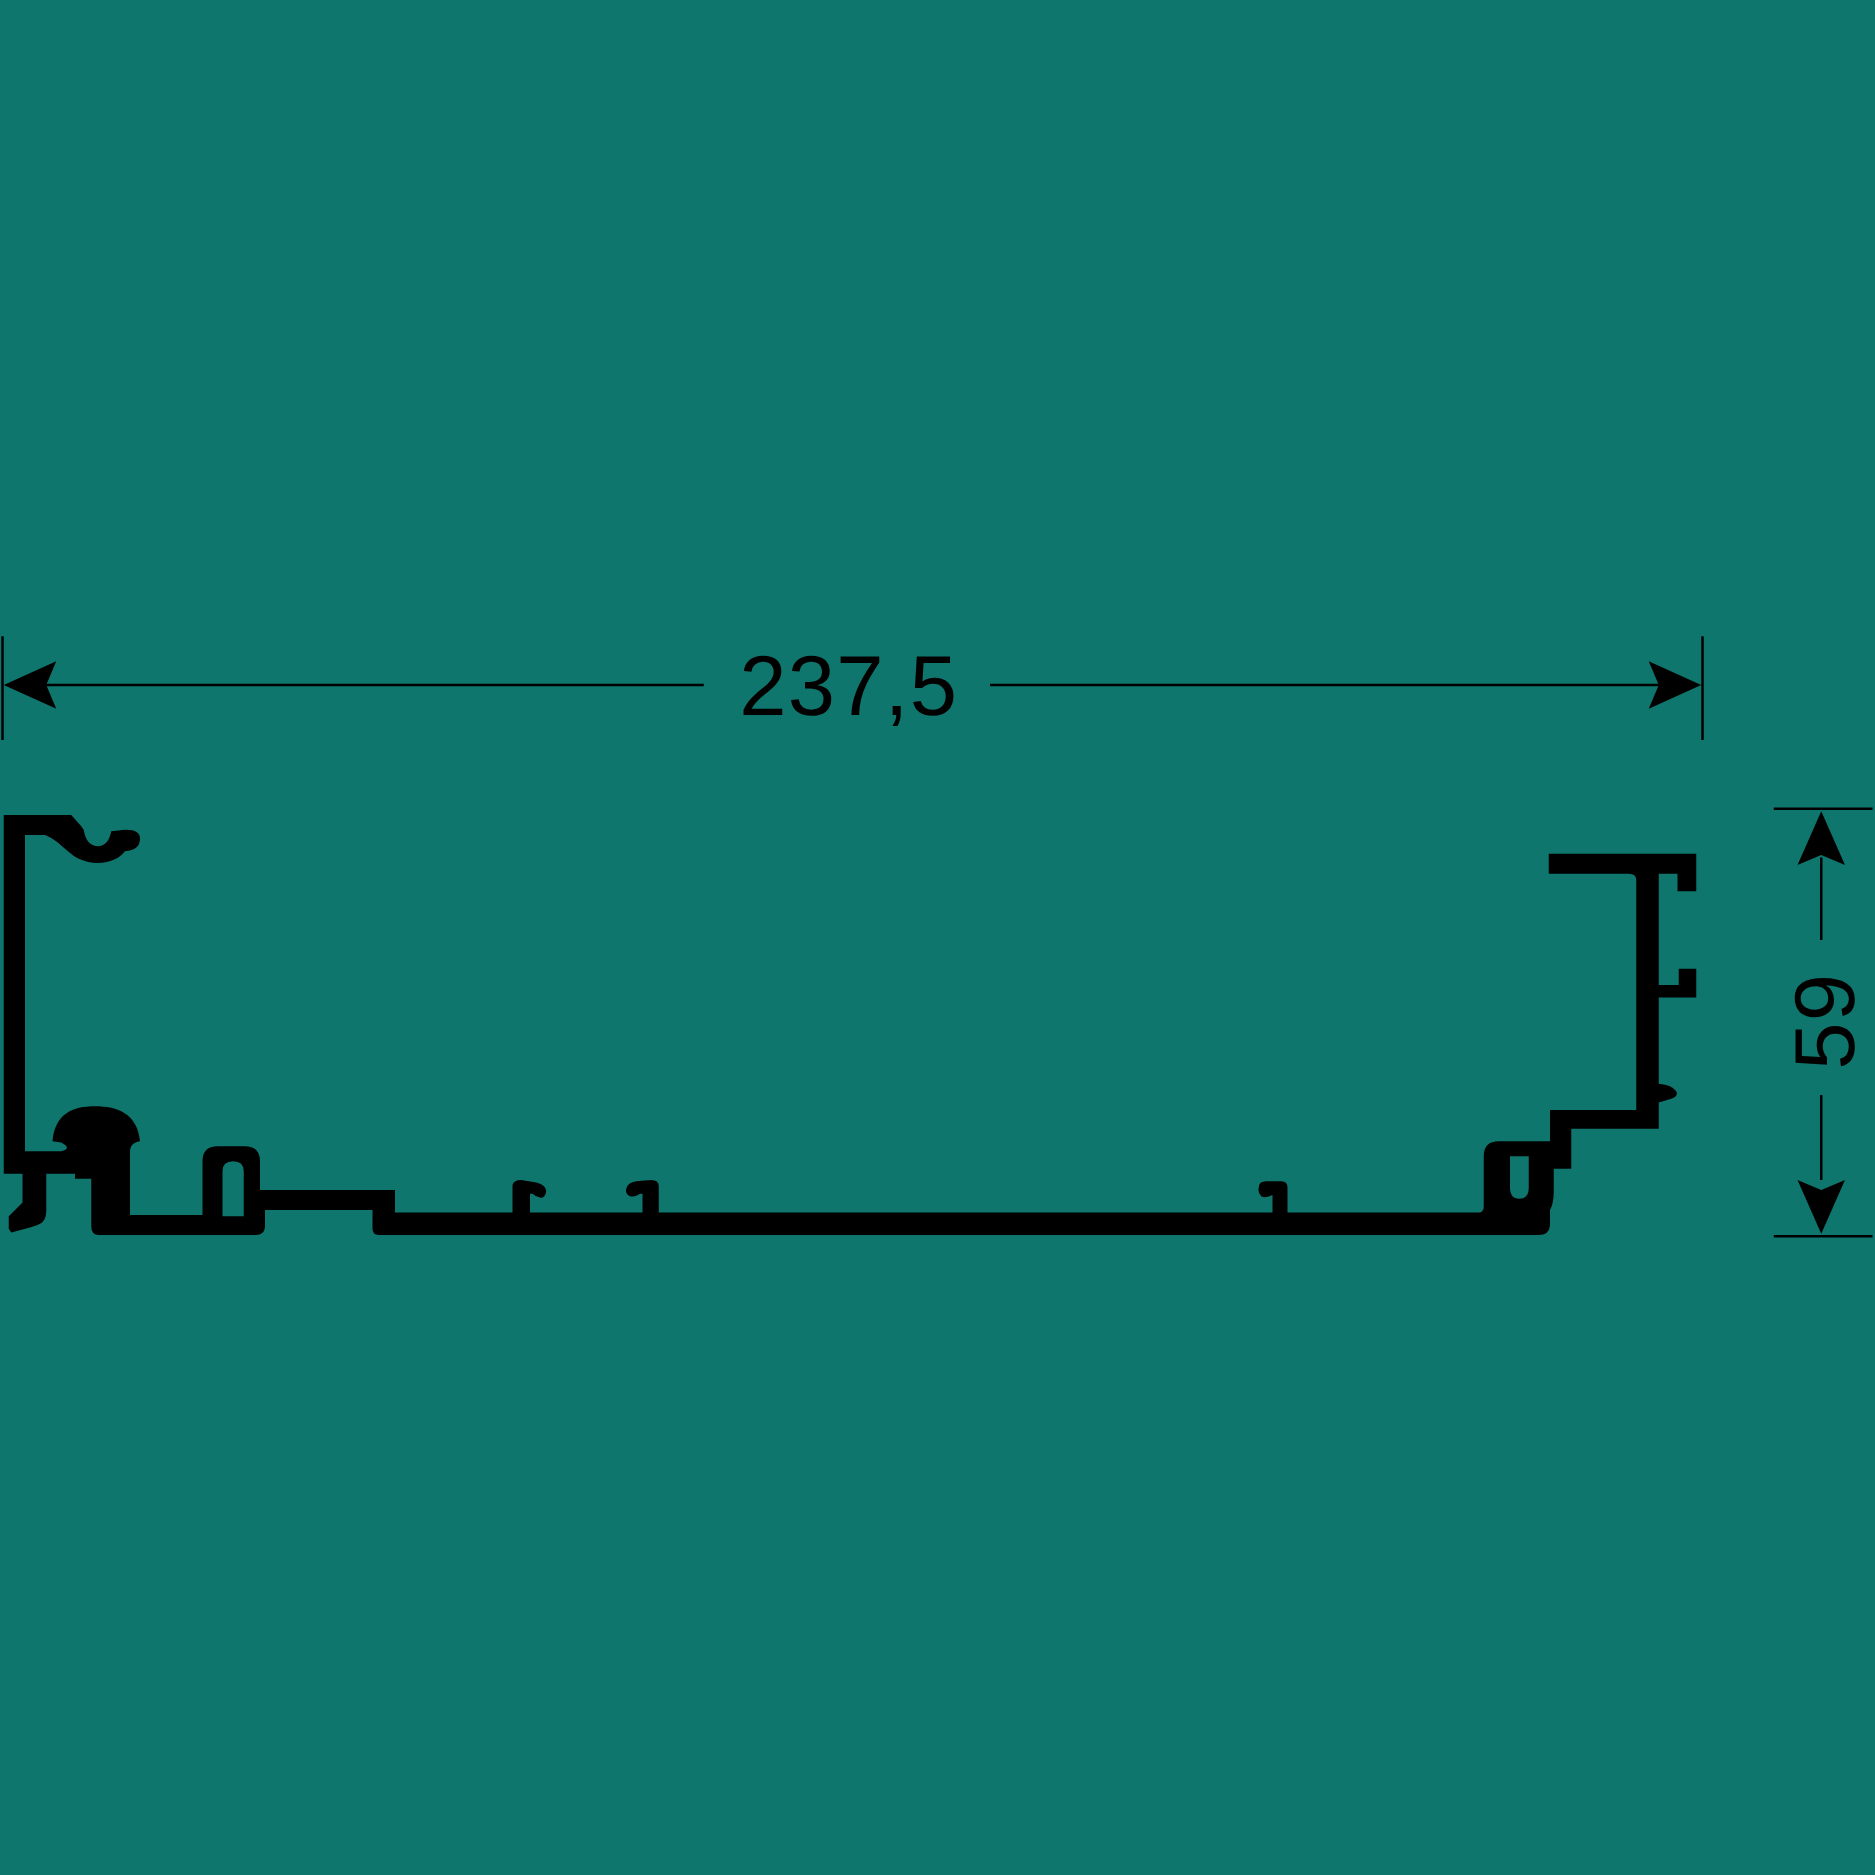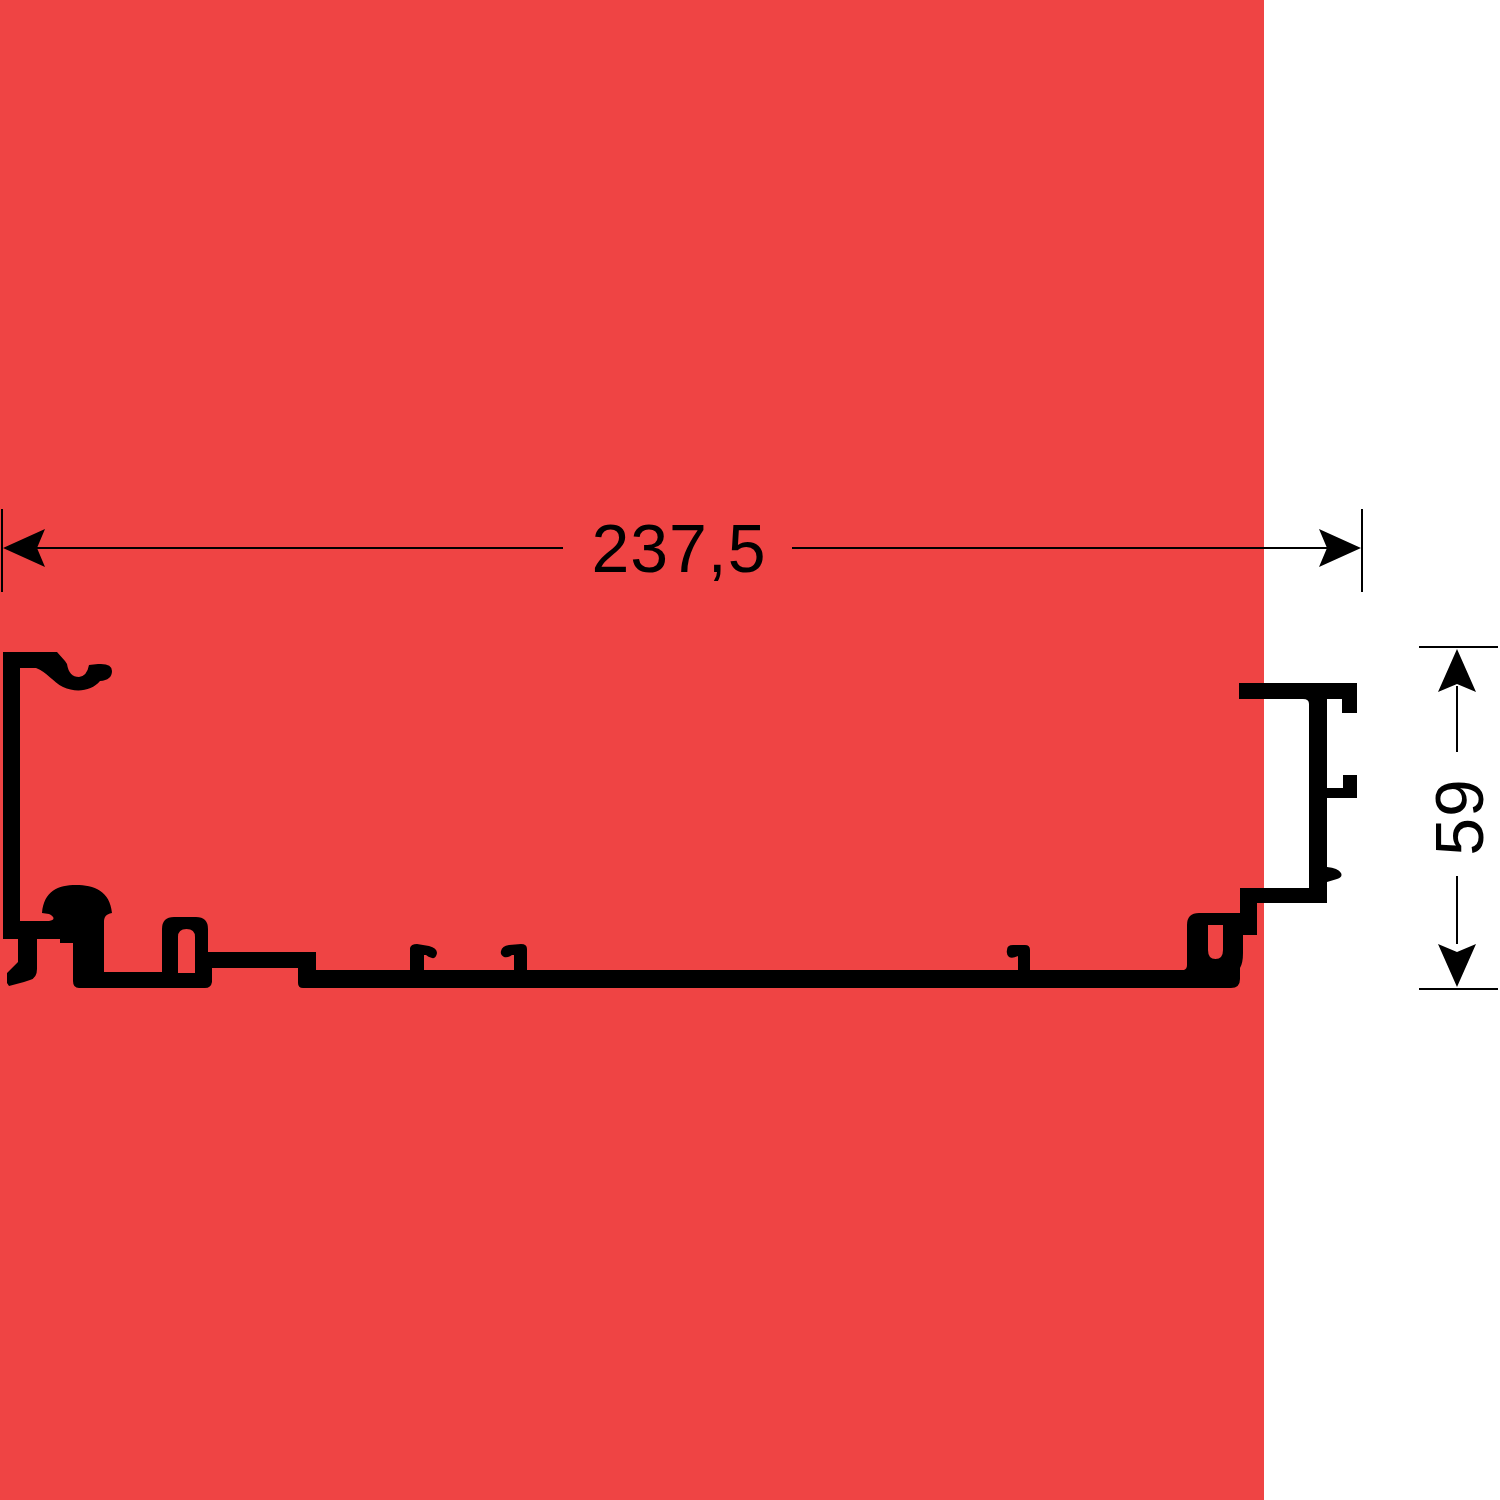--- a/index.html
+++ b/index.html
@@ -6,23 +6,23 @@
     margin: 0;
     padding: 0;
     background: #ffffff;
     width: 1500px;
     height: 1500px;
     overflow: hidden;
     font-family: "Liberation Sans", sans-serif;
   }
   .canvas {
     position: relative;
-    width: 1264px;
+    width: 1500px;
     height: 1500px;
-    background: #ef4444;
+    background: #0f766e;
   }
   svg { display: block; }
   .dim-text {
     font-family: "Liberation Sans", sans-serif;
     font-size: 68px;
     fill: #000000;
     letter-spacing: 1px;
   }
 </style>
 </head>

